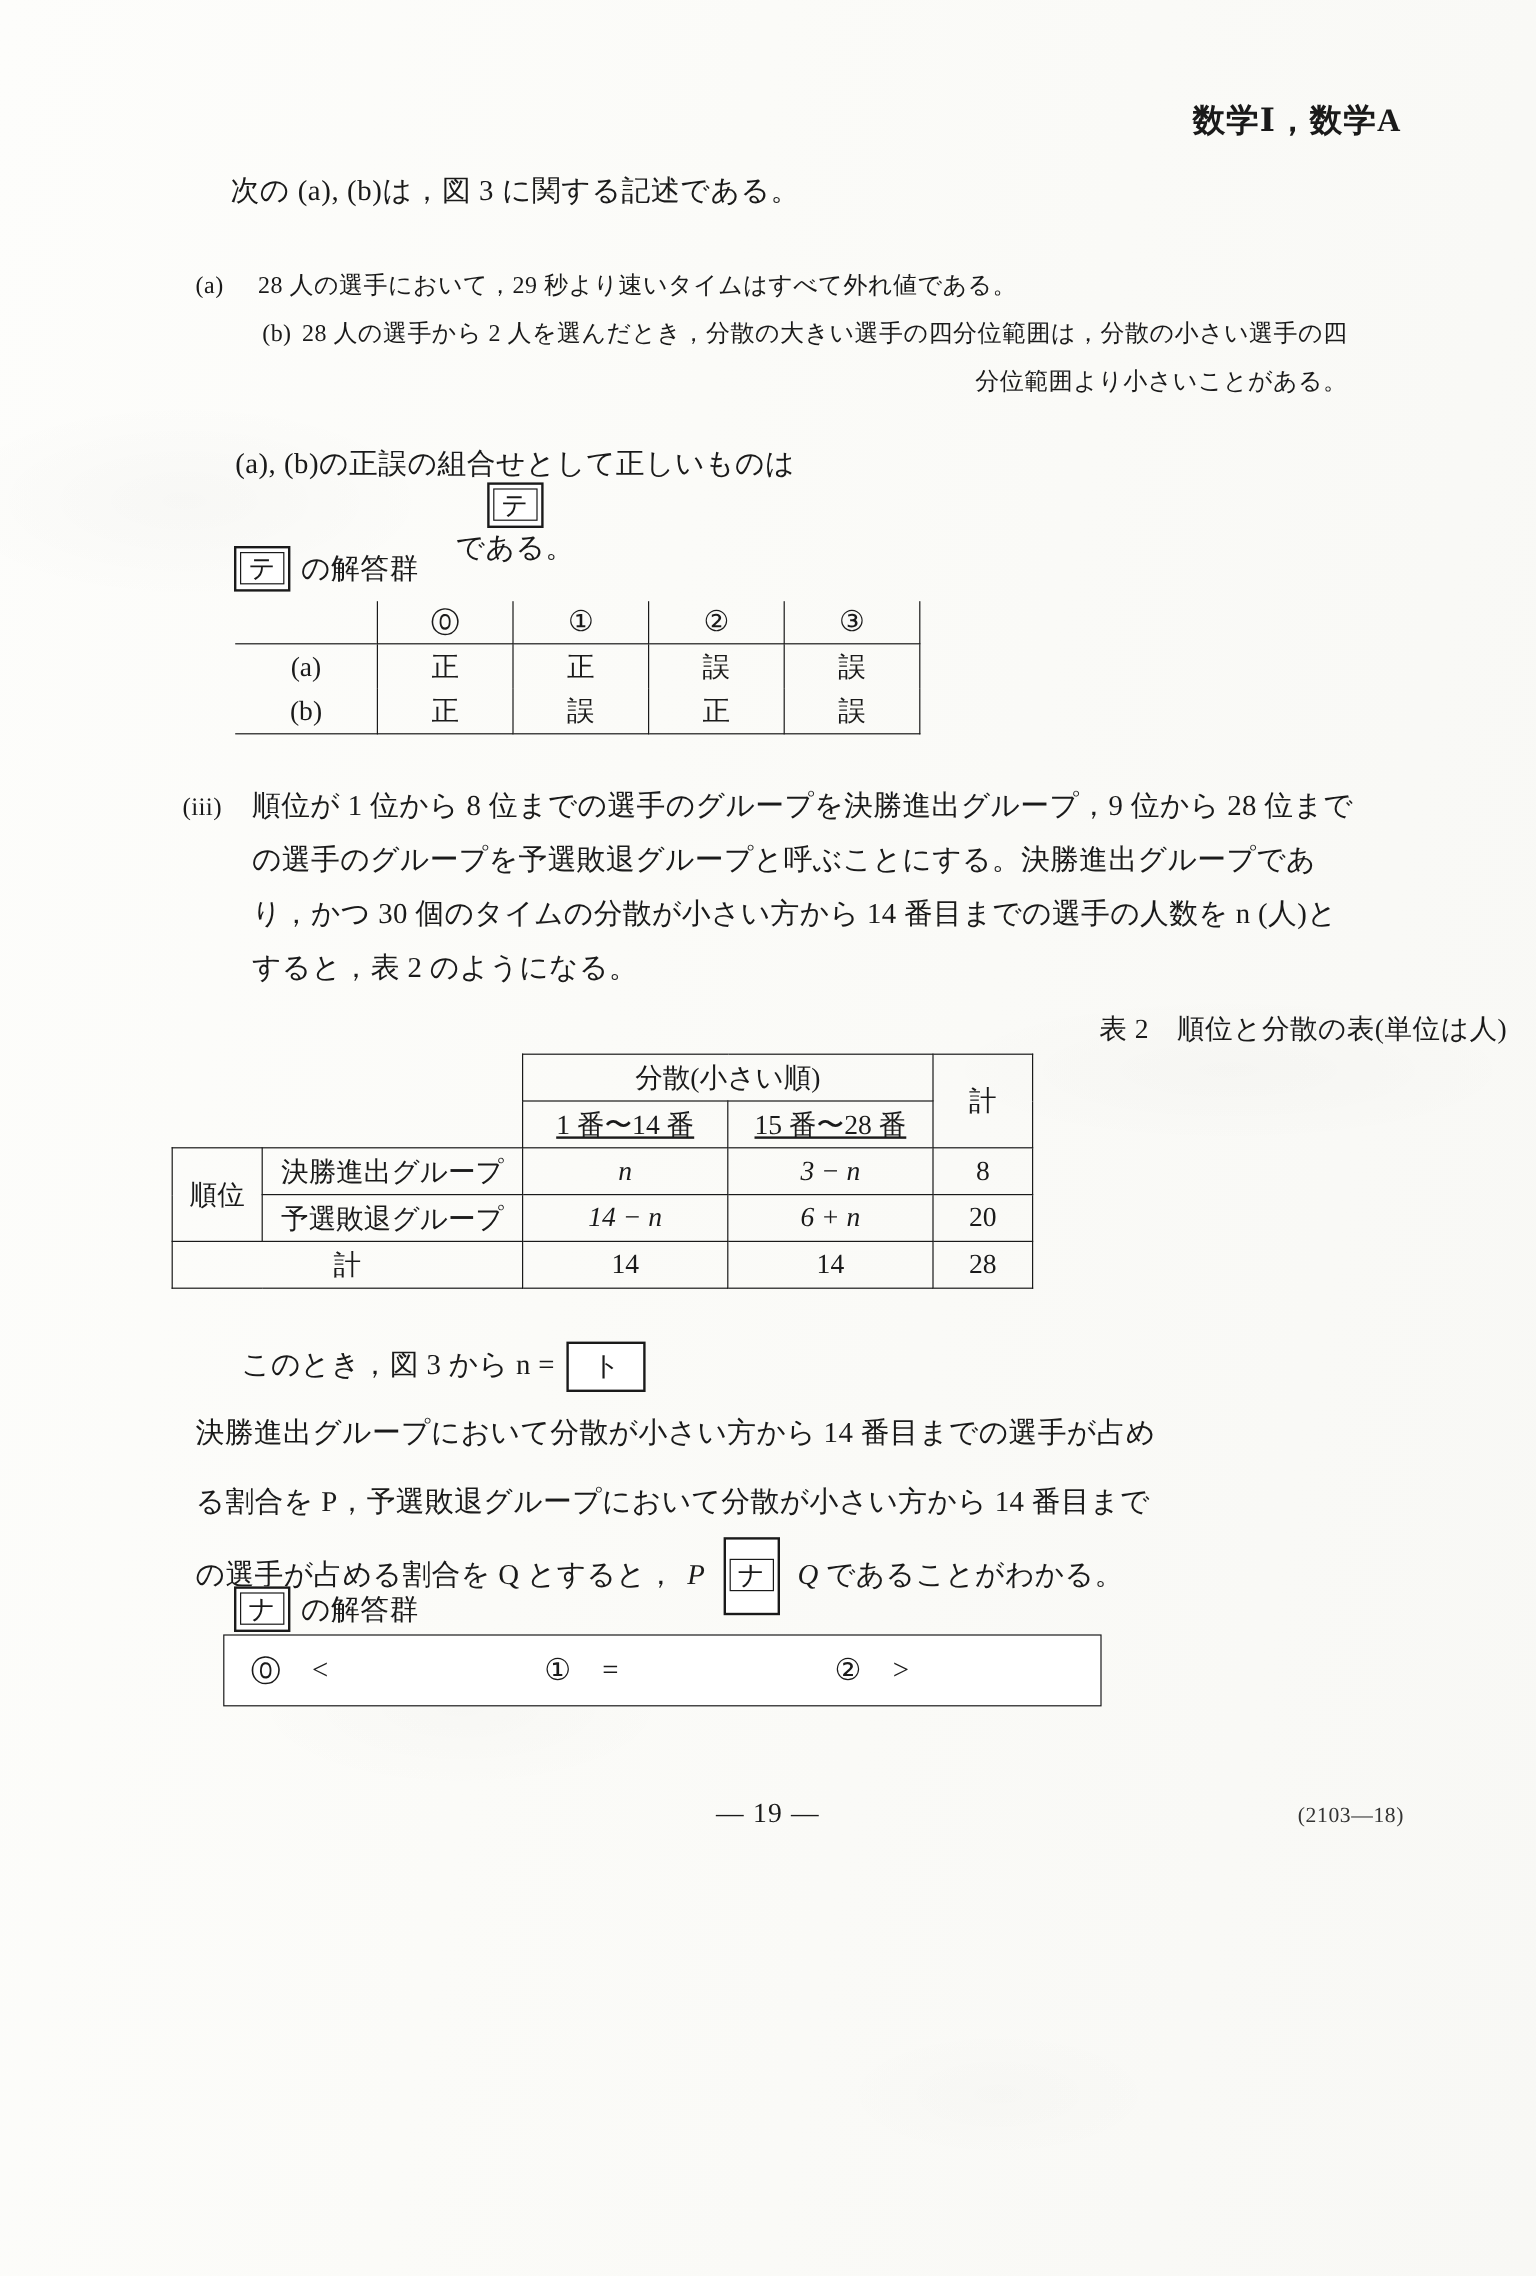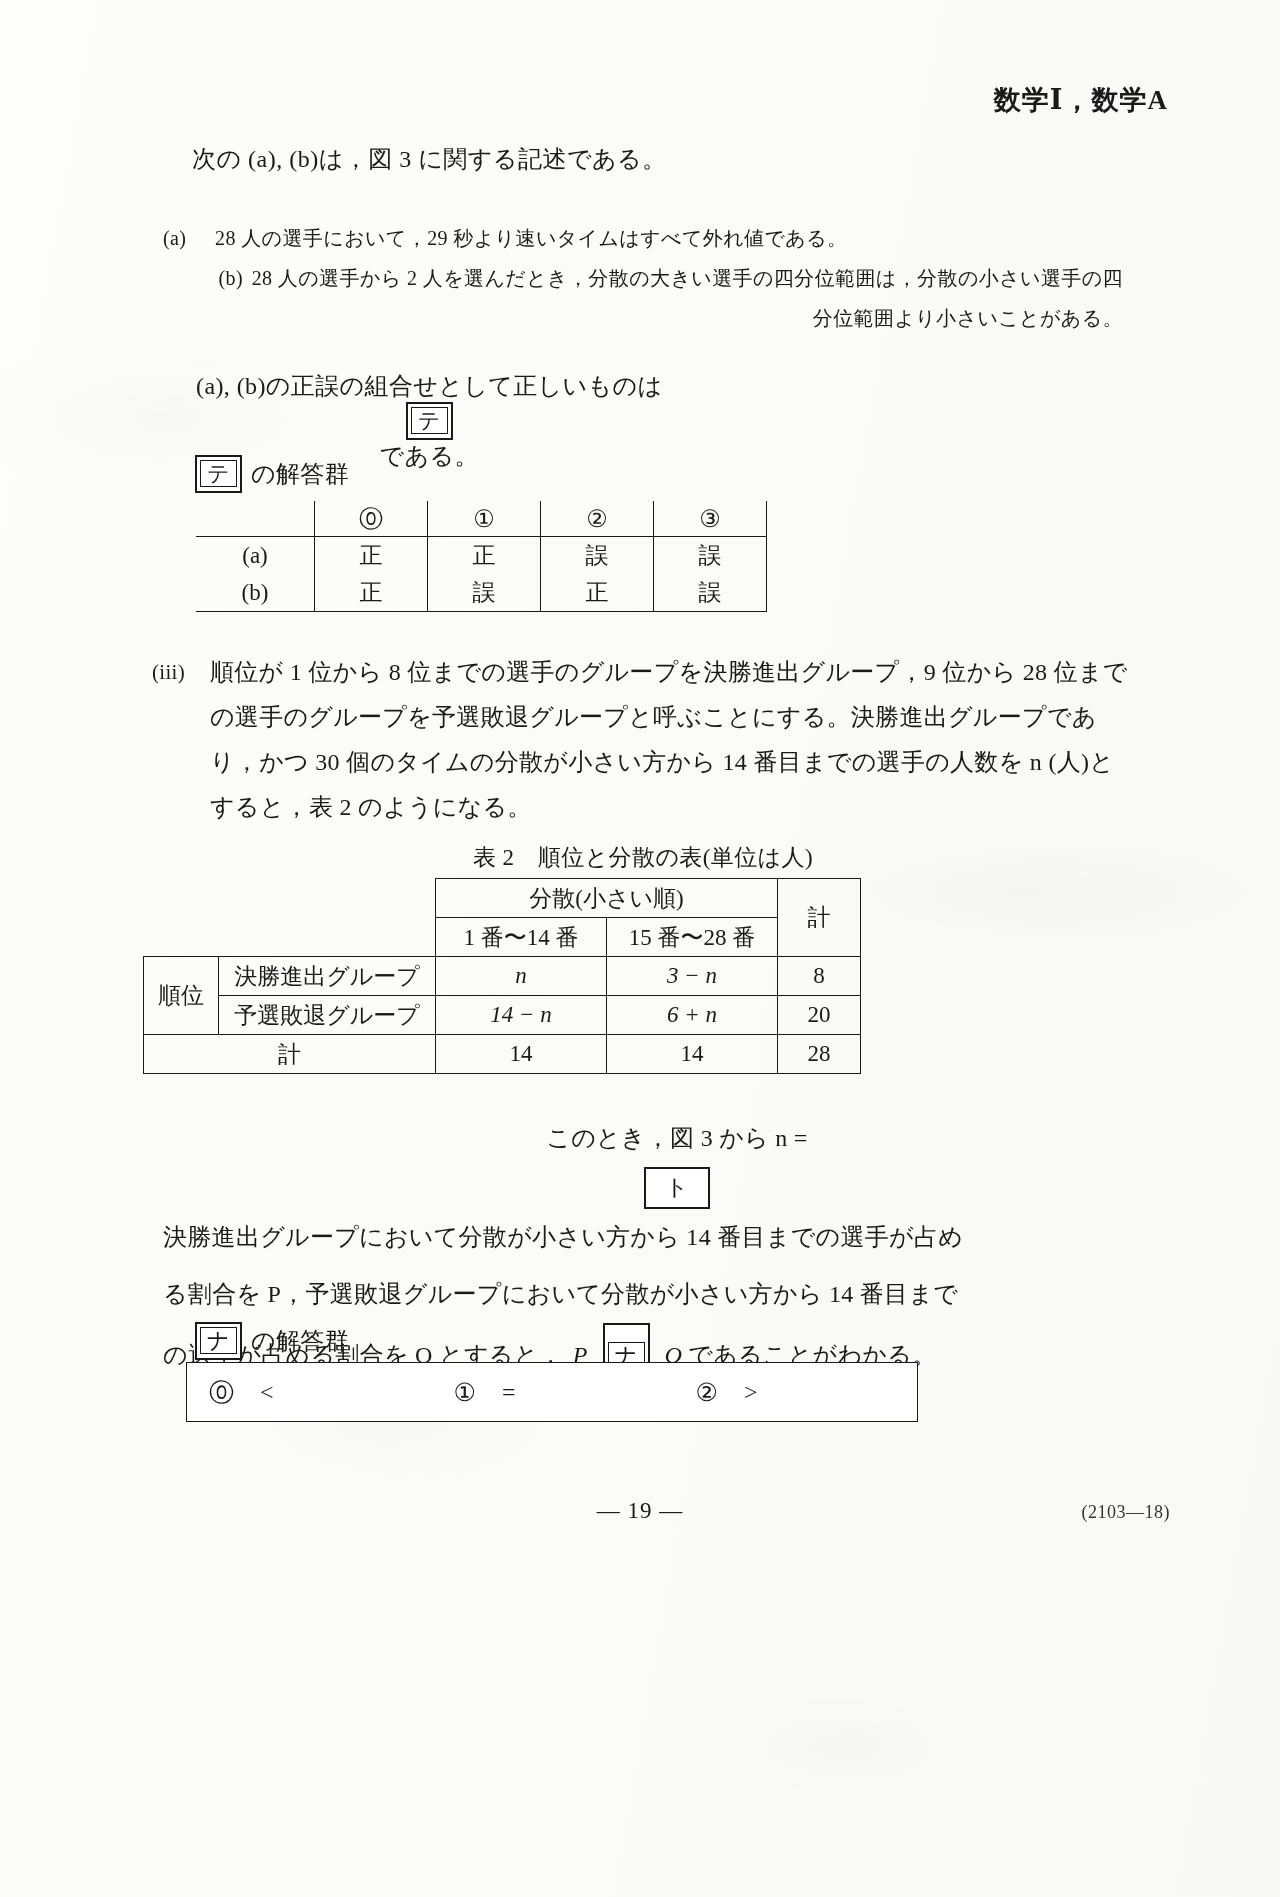--- a/index.html
+++ b/index.html
@@ -102,46 +102,46 @@
   .sec3{
     position:absolute;top:650px;left:152px;width:985px;
     font-size:24px;line-height:45px;letter-spacing:0.3px;
   }
   .sec3 .mk{
     position:absolute;left:0;top:0;width:50px;font-size:21px;
   }
   .sec3 .body{margin-left:58px;display:block;}
   .cap2{
     position:absolute;top:842px;left:0;width:1256px;
-    text-align:center;font-size:23px;letter-spacing:0.4px;
+    text-align:right;font-size:23px;letter-spacing:0.4px;
     padding-left:30px;box-sizing:border-box;
   }
   
   .tbl2{
     position:absolute;top:878px;left:143px;
     border-collapse:collapse;font-size:23px;
   }
   .tbl2 td{
     border:1.5px solid #1a1a1a;
     text-align:center;vertical-align:middle;
     padding:0 6px;height:38px;
   }
   .tbl2 .none{border:none;}
   .w-rank{width:62px;}
   .w-grp{width:204px;}
-  .w-col{width:158px;}
+  .w-col{width:158px;text-decoration:underline;}
   .w-tot{width:70px;}
   .ital{font-style:italic;font-family:"Liberation Serif","DejaVu Serif",serif;}
   
   .closing{
     position:absolute;top:1110px;left:163px;width:990px;
     font-size:24px;line-height:57px;letter-spacing:0.3px;
   }
   .closing .ln{display:flex;align-items:center;flex-wrap:nowrap;}
-  .closing .ln.ind{padding-left:38px;flex-direction:column;}
+  .closing .ln.ind{padding-left:38px;}
   
   .na-opts{
     position:absolute;top:1362px;left:186px;
     width:730px;height:58px;
     border:1.8px solid #1a1a1a;
     display:flex;align-items:center;
     font-size:24px;
     background:#fff;
   }
   .na-opts .opt{display:flex;align-items:center;gap:26px;}

